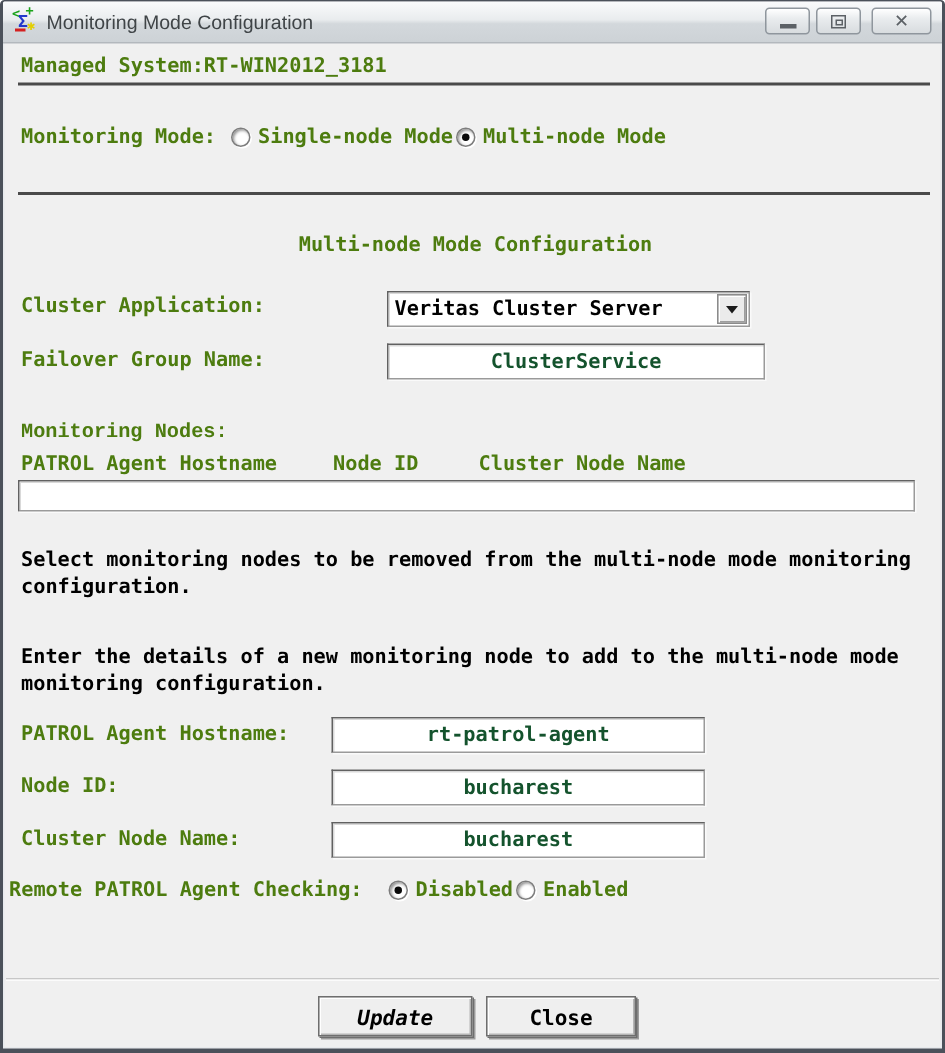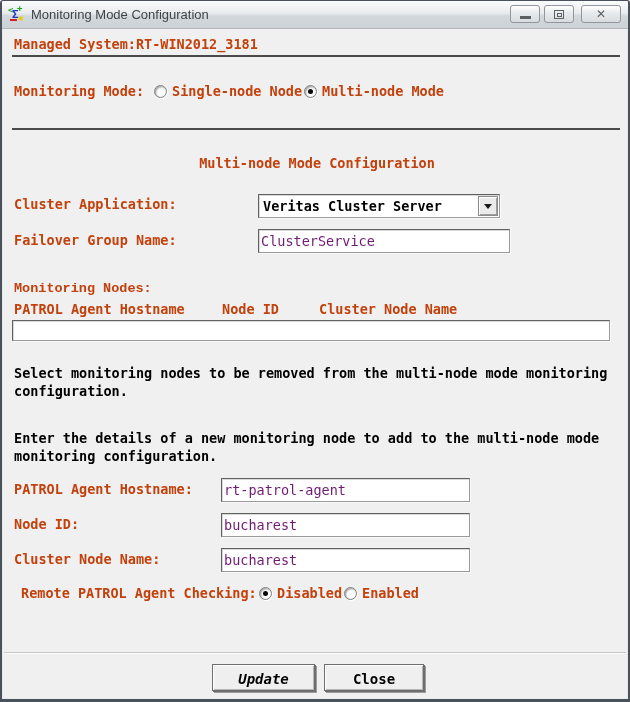--- a/index.html
+++ b/index.html
@@ -41,21 +41,21 @@
     display:flex; align-items:center; justify-content:center;
     cursor:default;
   }
   .win-btn.close{width:40px; margin-left:3px;}
   .glyph-min{width:11px; height:3px; background:#5c6166; margin-top:7px;}
   .glyph-max{width:10px; height:9px; box-sizing:border-box; border:1px solid #5c6166; position:relative;}
   .glyph-max::after{content:""; position:absolute; left:2px; top:2px; width:3px; height:2px; border:1px solid #5c6166;}
   .glyph-close{font-family:"DejaVu Sans", sans-serif; font-size:12px; font-weight:bold; color:#5c6166; line-height:1;}
   
   .lbl{
-    position:absolute; font-weight:bold; font-size:13.5px; color:#c2410c;
+    position:absolute; font-weight:bold; font-size:13.5px; color:#4d7c0f;
     white-space:pre; line-height:15px;
   }
   .para{
     position:absolute; font-weight:bold; font-size:13.5px; color:#000;
     white-space:pre-wrap; line-height:18px;
   }
   .center-title{left:0; width:630px; text-align:center;}
   
   .sep-dark{position:absolute; left:10px; width:608px; height:2px; background:#4a4a4a;}
   .sep-light{position:absolute; left:2px; right:2px; height:0; border-top:1px solid #c7c7c7; border-bottom:1px solid #fbfbfb;}
@@ -71,22 +71,22 @@
     width:5px; height:5px; margin:-2.5px 0 0 -2.5px;
     background:#0a0a0a; border-radius:50%;
   }
   
   .field, .listbox, .dropdown{
     position:absolute; box-sizing:border-box; background:#fff;
     border:1px solid #9a9a9a; border-top-color:#616161; border-left-color:#616161;
     box-shadow:1px 1px 0 #fafafa, inset 1px 1px 0 #d9d9d9;
   }
   input.field{
-    font-family:"DejaVu Sans Mono", monospace; font-weight:normal; font-size:13.5px;
-    color:#701a75; padding:1px 2px; outline:none;
+    font-family:"DejaVu Sans Mono", monospace; font-weight:bold; font-size:13.5px;
+    color:#14532d; padding:1px 2px; outline:none;text-align:center;
   }
   .dropdown{cursor:default;}
   .dd-text{
     position:absolute; left:4px; top:3px; font-weight:bold; font-size:13.5px; white-space:pre;
   }
   .dd-btn{
     position:absolute; right:1px; top:1px; bottom:1px; width:18px;
     background:#ebebeb;
     border:1px solid #8b8b8b;
     box-shadow:inset 1px 1px 0 #ffffff, inset -1px -1px 0 #9e9e9e;
@@ -128,21 +128,21 @@
         <div class="glyph-close">✕</div>
       </div>
     </div>
   </div>
 
   <div class="lbl" style="left:12px; top:36px;">Managed System:RT-WIN2012_3181</div>
   <div class="sep-dark" style="top:54px;"></div>
 
   <div class="lbl" style="left:12px; top:83px;">Monitoring Mode:</div>
   <div class="radio" style="left:152px; top:84px;"></div>
-  <div class="lbl" style="left:170px; top:83px;">Single-node Node</div>
+  <div class="lbl" style="left:170px; top:83px;">Single-node Mode</div>
   <div class="radio checked" style="left:302px; top:84px;"></div>
   <div class="lbl" style="left:320px; top:83px;">Multi-node Mode</div>
 
   <div class="sep-dark" style="top:127px;"></div>
 
   <div class="lbl center-title" style="top:155px;">Multi-node Mode Configuration</div>
 
   <div class="lbl" style="left:12px; top:196px;">Cluster Application:</div>
   <div class="dropdown" style="left:256px; top:193px; width:242px; height:24px;">
     <span class="dd-text">Veritas Cluster Server</span>
@@ -167,21 +167,21 @@
 
   <div class="lbl" style="left:12px; top:481px;">PATROL Agent Hostname:</div>
   <input class="field" style="left: 219px; top: 477px; width: 249px; height: 24px;" value="rt-patrol-agent">
 
   <div class="lbl" style="left:12px; top:516px;">Node ID:</div>
   <input class="field" style="left: 219px; top: 512px; width: 249px; height: 24px;" value="bucharest">
 
   <div class="lbl" style="left:12px; top:551px;">Cluster Node Name:</div>
   <input class="field" style="left: 219px; top: 547px; width: 249px; height: 24px;" value="bucharest">
 
-  <div class="lbl" style="left:19px; top:585px;text-align:right;">Remote PATROL Agent Checking:</div>
+  <div class="lbl" style="left:4px; top:585px;text-align:right;">Remote PATROL Agent Checking:</div>
   <div class="radio checked" style="left:257px; top:586px;"></div>
   <div class="lbl" style="left:275px; top:585px;">Disabled</div>
   <div class="radio" style="left:342px; top:586px;"></div>
   <div class="lbl" style="left:360px; top:585px;">Enabled</div>
 
   <div class="sep-light" style="top:651px;"></div>
   <button class="btn" style="left:210px; top:663px; width:103px; height:27px;font-style:italic;">Update</button>
   <button class="btn" style="left:322px; top:663px; width:100px; height:27px;">Close</button>
 
 </div>

